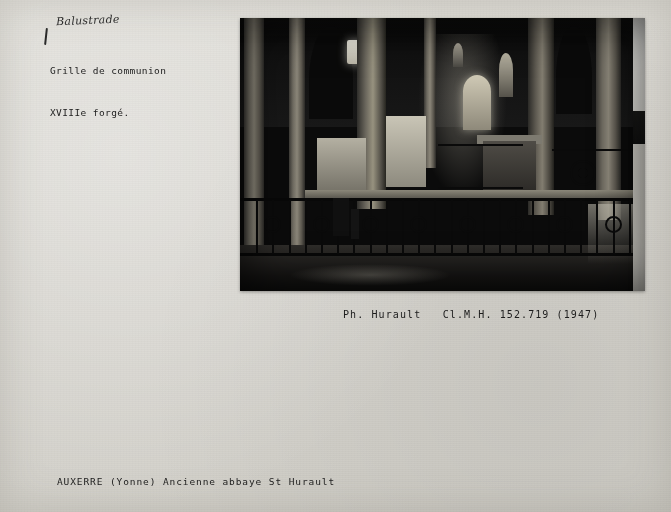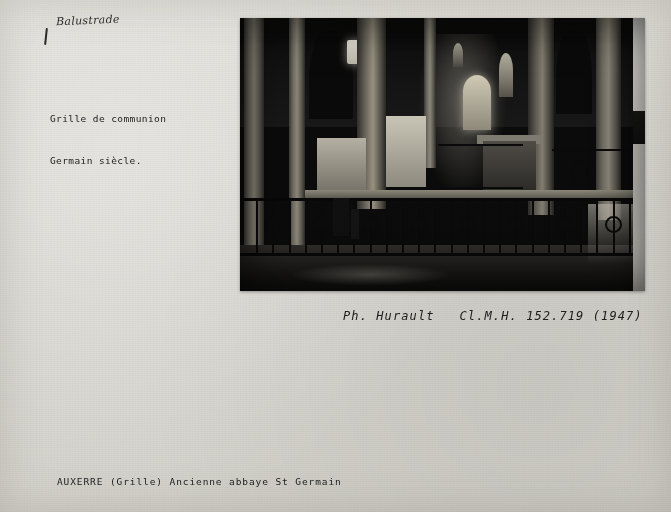--- a/index.html
+++ b/index.html
@@ -70,21 +70,21 @@
     position: absolute;
     left: 36px;
     top: 36px;
     font-family: "DejaVu Sans Mono", monospace;
     font-size: 9.5px;
     line-height: 14px;
     color: #1d1d1d;
     letter-spacing: 0.4px;
     white-space: pre;
   }
-  #typed-note .ln1 { margin-left: 14px; margin-top: 48px; }
+  #typed-note .ln1 { margin-left: 14px; }
   #typed-note .ln2 { margin-left: 0px; }
   #typed-note .ln3 { margin-left: 14px; }
 
   
   #photo-frame {
     position: absolute;
     left: 240px;
     top: 18px;
     width: 405px;
     height: 273px;
@@ -257,25 +257,24 @@
     box-shadow: inset 0 0 50px rgba(0,0,0,0.75);
     pointer-events: none;
   }
 
   
   #photo-credit {
     position: absolute;
     left: 343px;
     top: 309px;
     font-family: "DejaVu Sans Mono", monospace;
-    font-size: 12px;
+    font-size: 10px;
     letter-spacing: 1.1px;
     color: #1c1c1c;
     white-space: pre;
-    font-style: italic;
   }
 
   
   #ident {
     position: absolute;
     left: 57px;
     top: 444px;
     font-family: "DejaVu Sans Mono", monospace;
     font-size: 9.5px;
     line-height: 15px;
@@ -289,21 +288,21 @@
 
 <div id="card">
 
   <div id="grain"></div>
 
   <div class="pen-stroke"></div>
   <div class="handwritten">Balustrade</div>
 
   <div id="typed-note">
     <div class="ln1">Grille de communion</div>
-    <div class="ln3">Germain siècle.</div>
+    <div class="ln3">XVIIIe forgé.</div>
   </div>
 
   <div id="photo-frame">
     <div id="photo">
       <div class="ph" id="vault"></div>
       <div class="ph arch" id="arch-1"></div>
       <div class="ph arch" id="arch-2"></div>
       <div class="ph" id="apse-glow"></div>
       <div class="ph" id="window3"></div>
       <div class="ph" id="window2"></div>
@@ -367,18 +366,18 @@
       <div class="ph" id="lectern"></div>
       <div class="ph" id="lectern2"></div>
       <div class="ph" id="right-band"></div>
       <div id="photo-vignette"></div>
     </div>
   </div>
 
   <div id="photo-credit">Ph. Hurault   Cl.M.H. 152.719 (1947)</div>
 
   <div id="ident">
-    <div class="l1">AUXERRE (Grille) Ancienne abbaye St Germain</div>
+    <div class="l1">AUXERRE (Yonne) Ancienne abbaye St Hurault</div>
     
   </div>
 
   <div id="edge-shade"></div>
 </div>
 
 </body></html>

